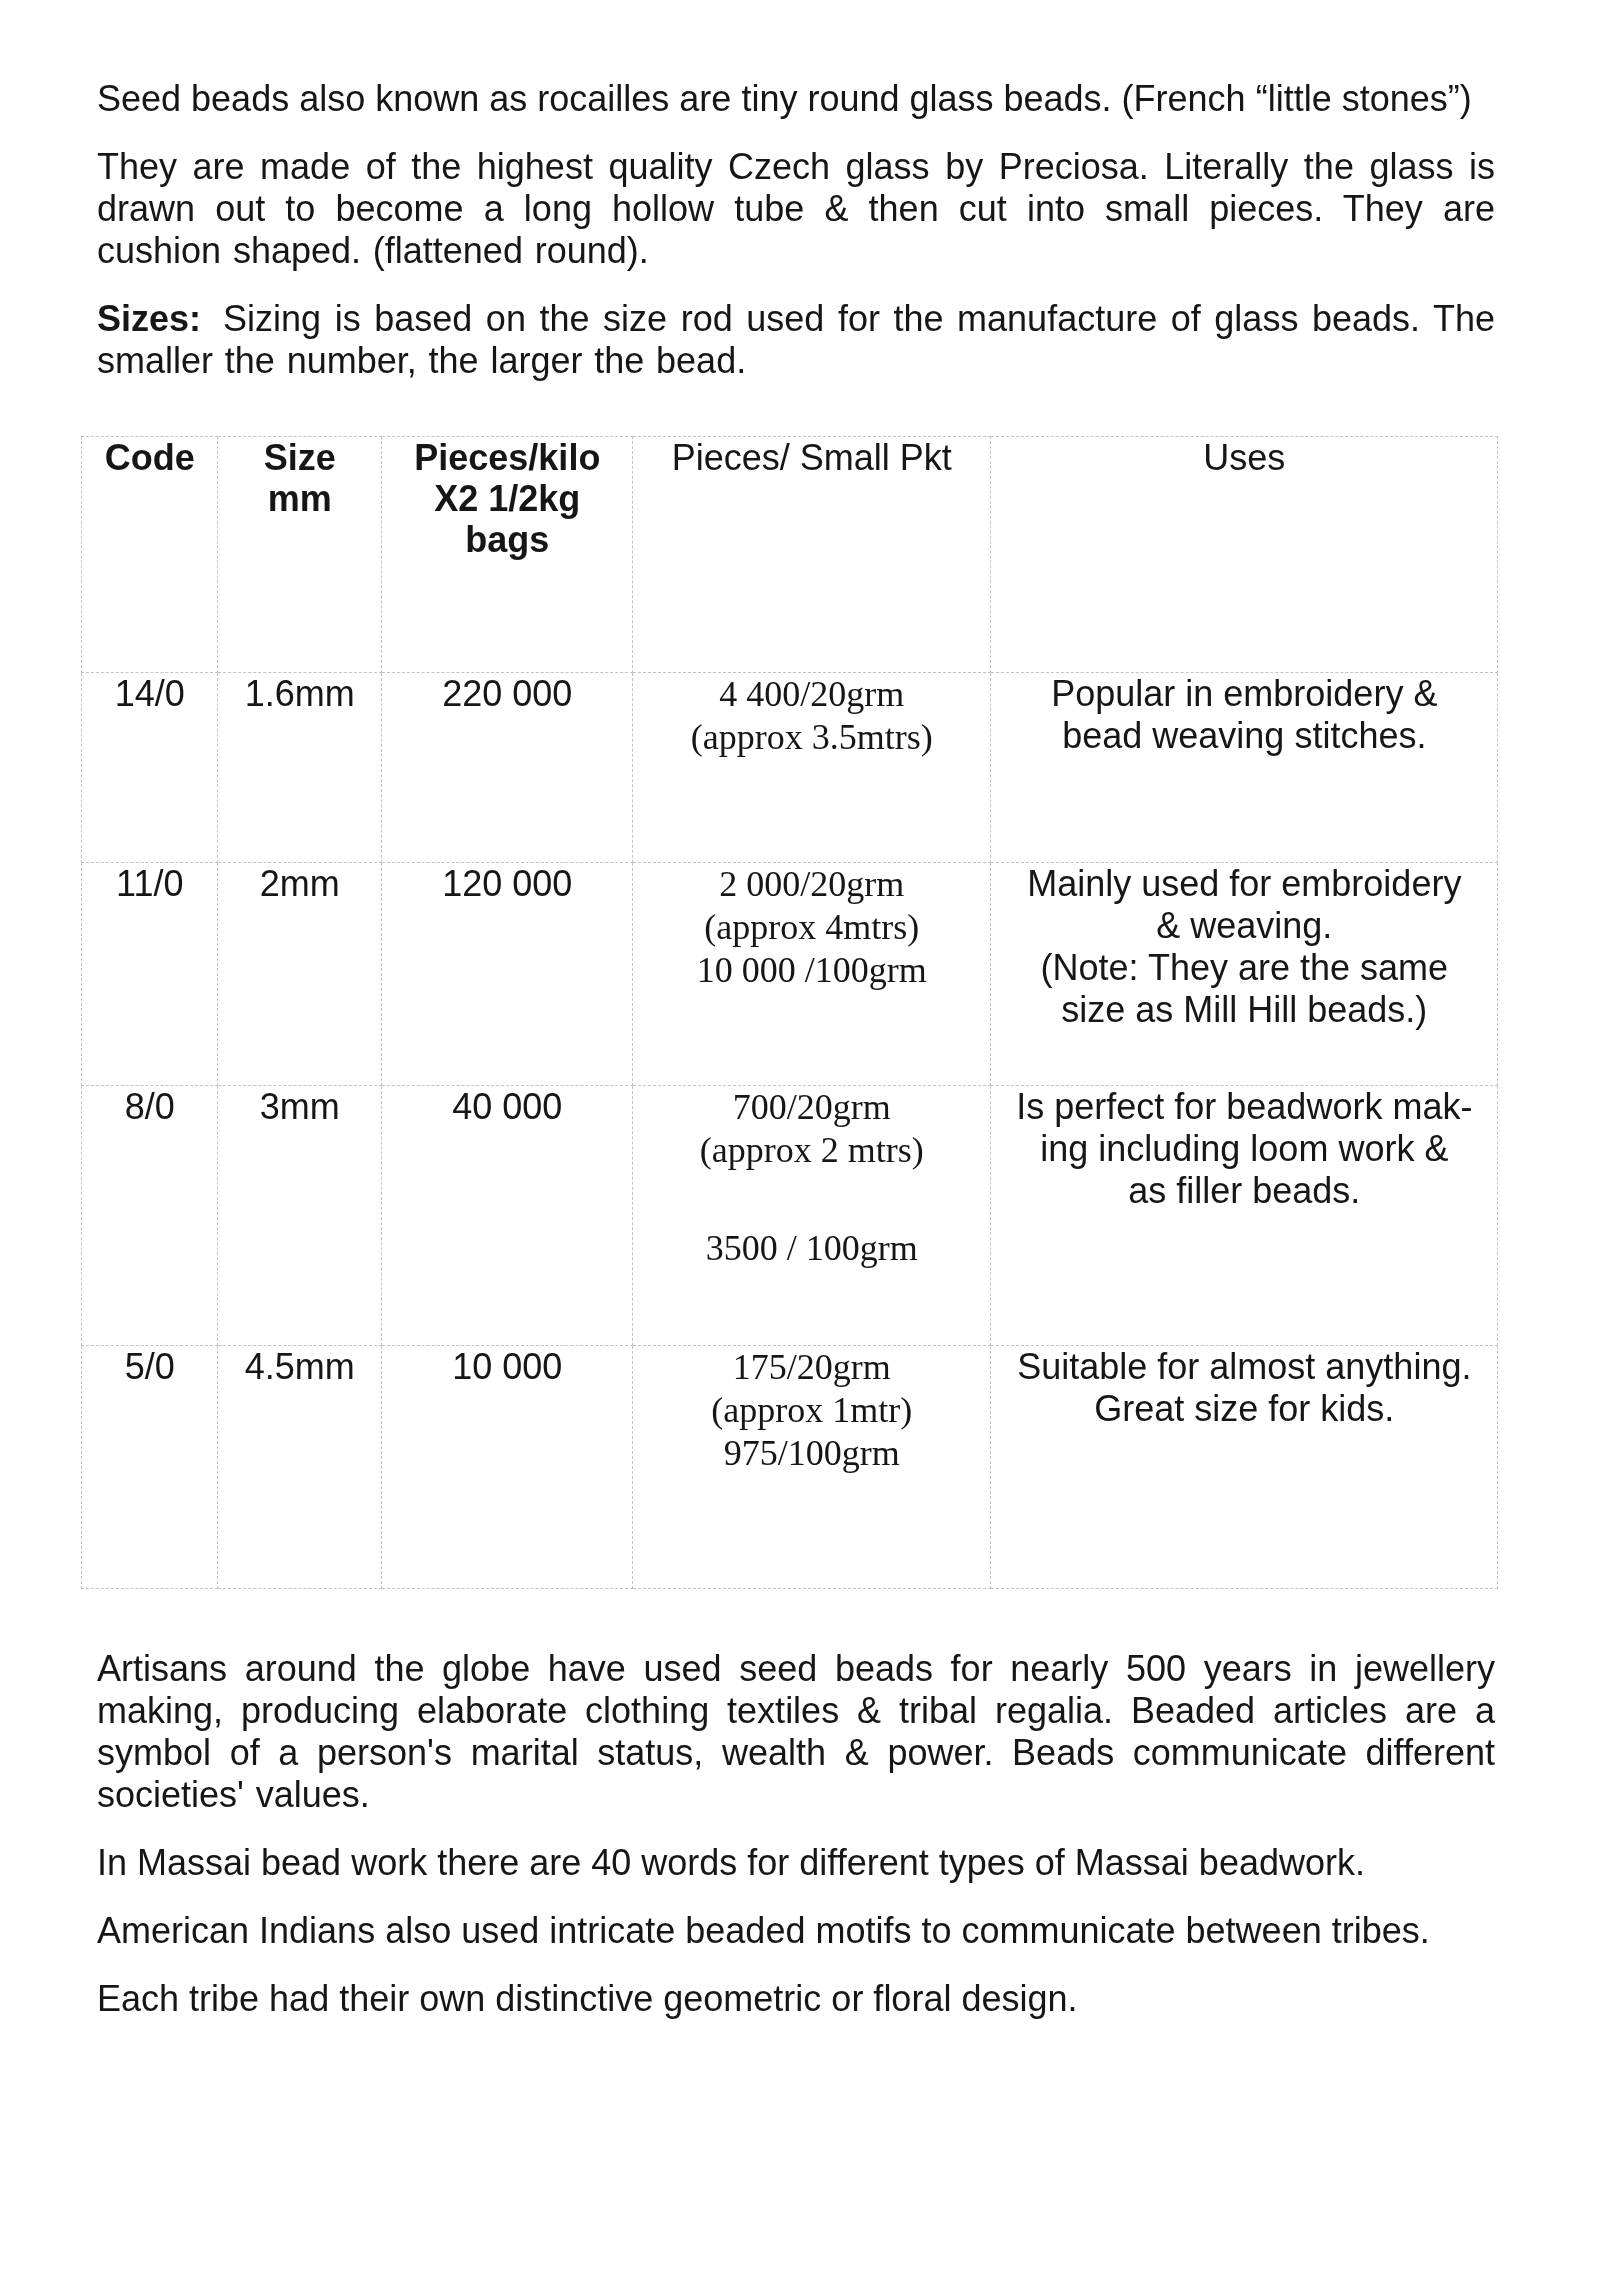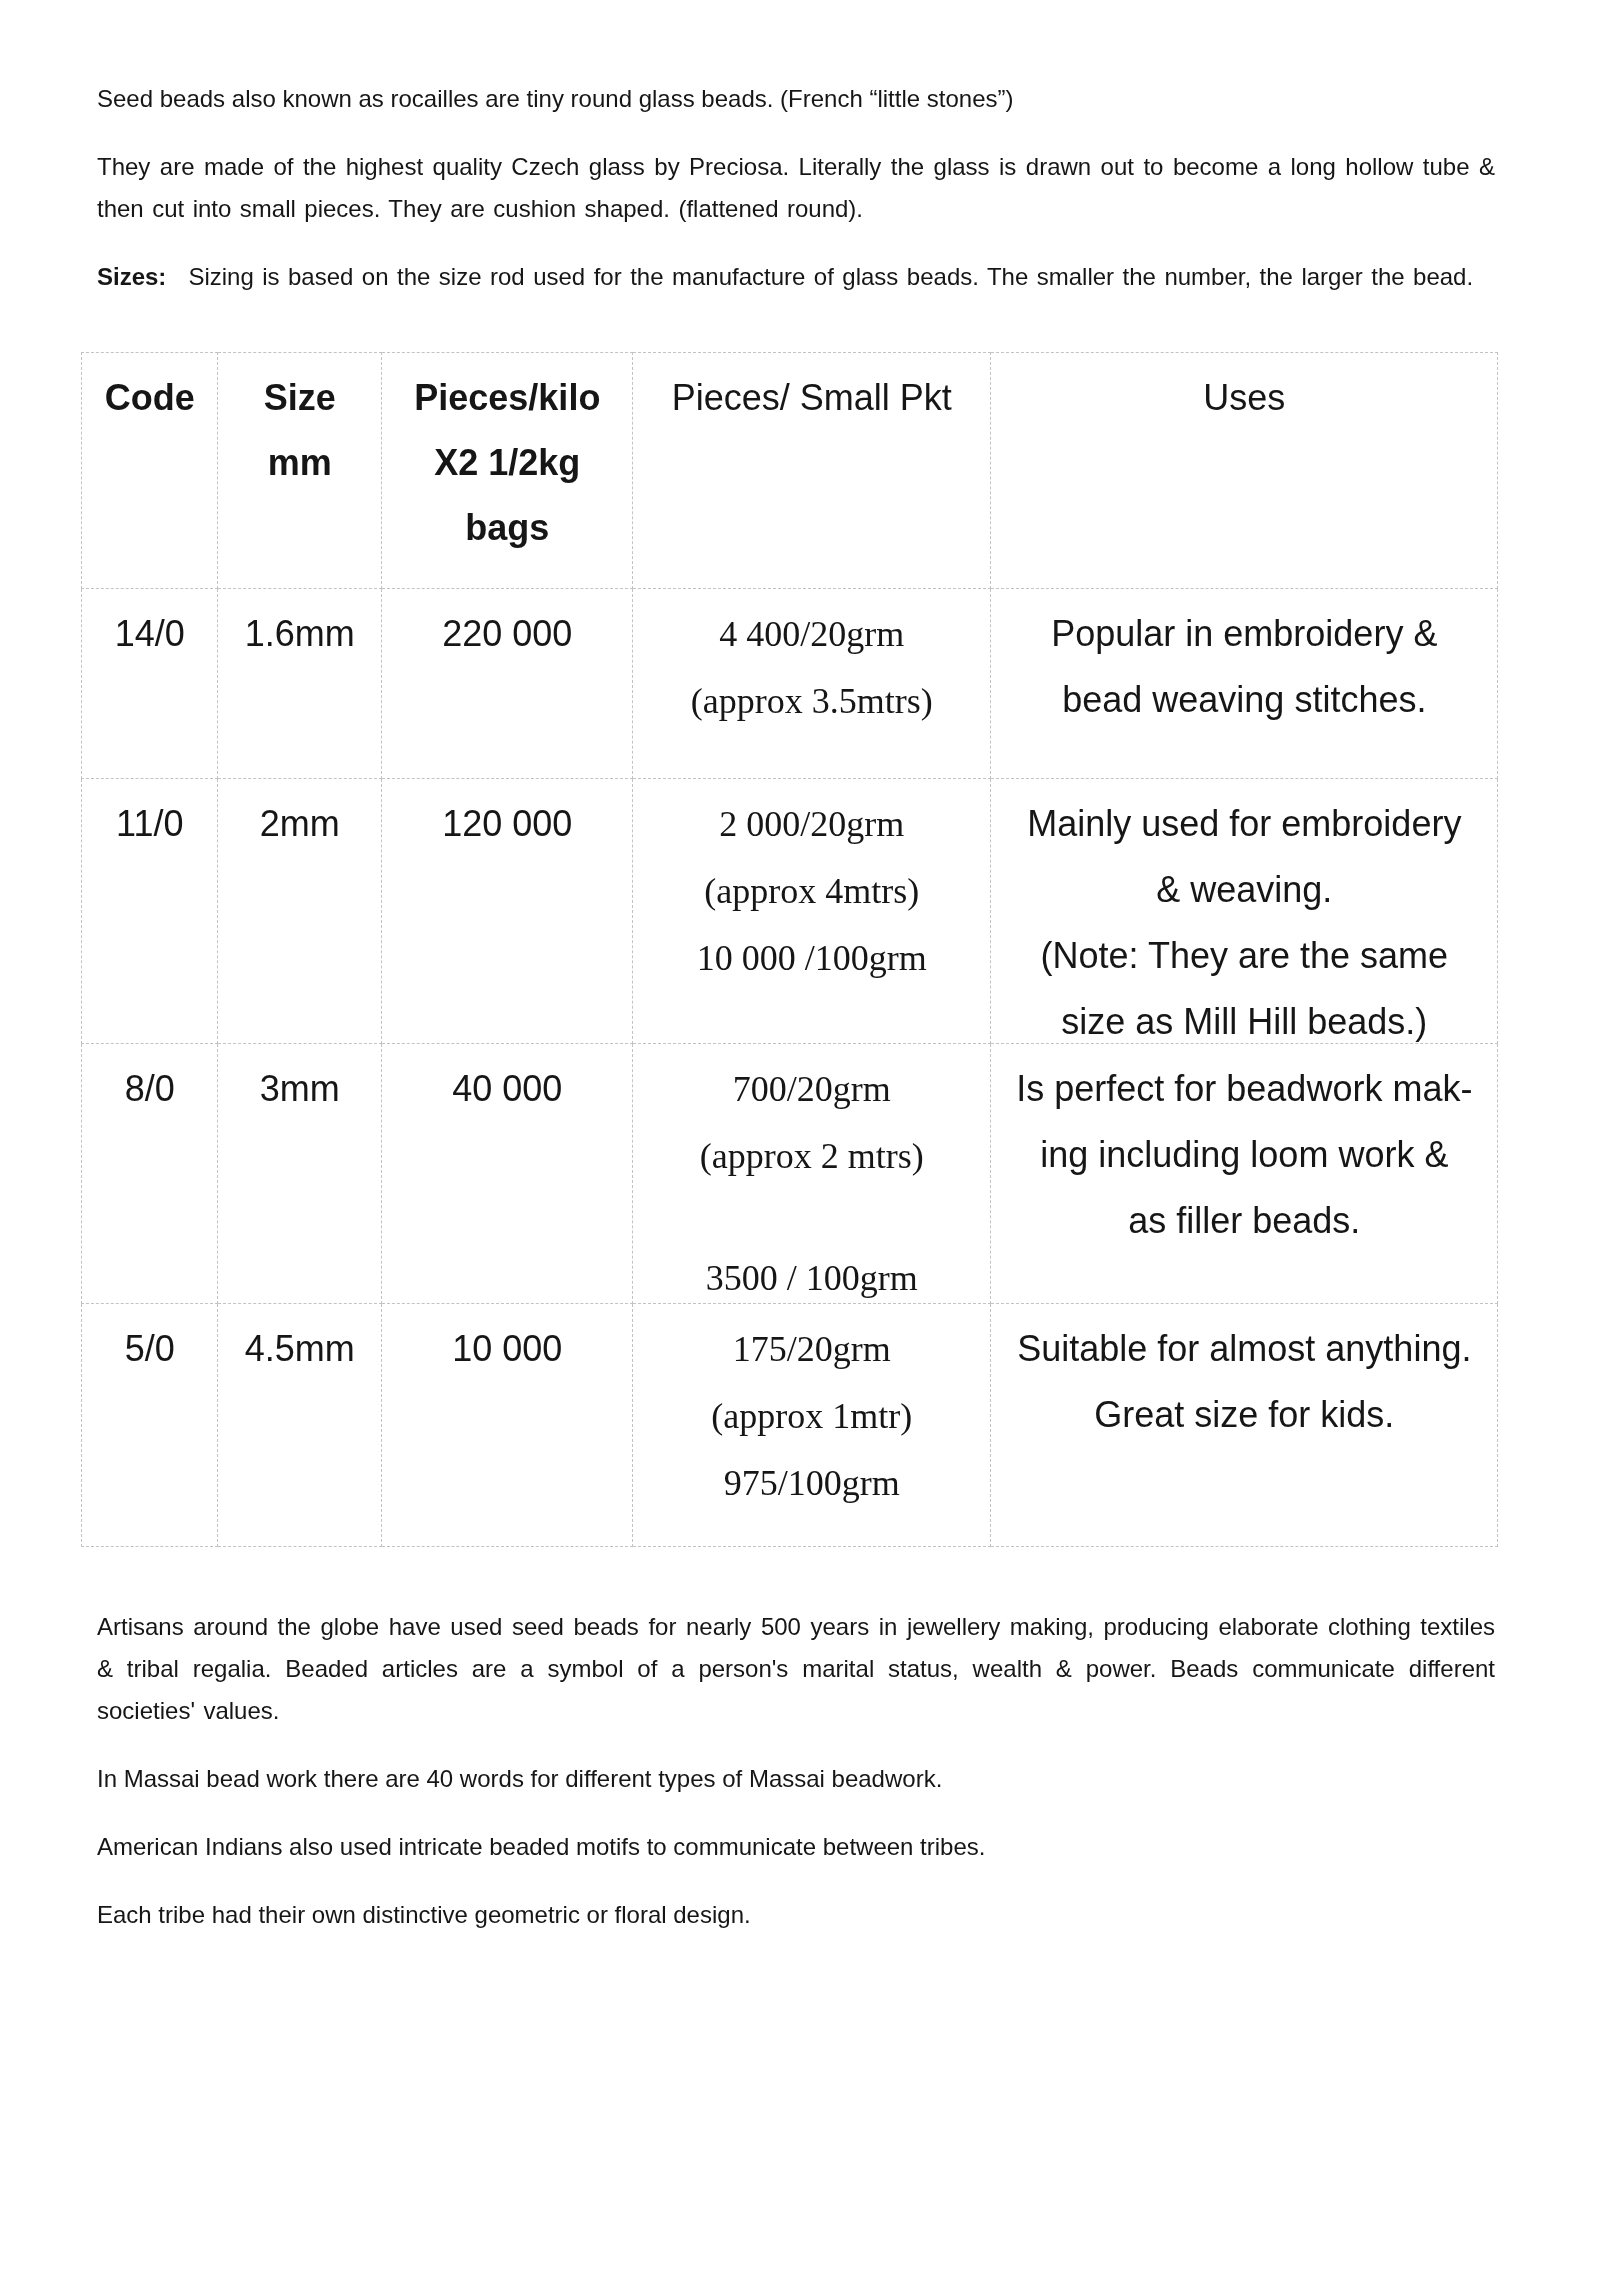--- a/index.html
+++ b/index.html
@@ -9,21 +9,21 @@
     box-sizing:border-box;
     padding:78px 0 0 97px;
     background:#ffffff;
     font-family:"Liberation Sans", sans-serif;
     color:#161616;
     overflow:hidden;
   }
   .para {
     width:1398px;
     margin:0 0 26px 0;
-    font-size:24px;
+    font-size:36px;
     line-height:42px;
   }
   .just { text-align:justify; word-spacing:1.8px; }
   .wide-ws { word-spacing:4.6px; }
   .nowrap { white-space:nowrap; }
   .sizes-label { font-weight:bold; }
   .sizes-text { margin-left:22px; }
 
   table.beads-table {
     border-collapse:collapse;
@@ -41,21 +41,20 @@
   .row-header { height:236px; }
   .row-1 { height:190px; }
   .row-2 { height:223px; }
   .row-3 { height:260px; }
   .row-4 { height:243px; }
 
   .cell-line {
     text-align:center;
     font-size:36px;
     line-height:41px;
-    margin-top:24px;
   }
   .hdr-cell { padding-top:50px; }
   .hdr-bold .cell-line { font-weight:bold; }
   .data-cell { padding-top:5.5px; }
   .data-cell .code-line { font-weight:normal; }
   .pkt-cell { padding-top:55px; }
   .pkt-cell .cell-line { line-height:43px; min-height:43px;font-family:Liberation Serif, serif; }
   .uses-cell { padding-top:5.5px; }
   .uses-cell .cell-line { line-height:42px; }
   .pkt-spacer { height:55px; }

